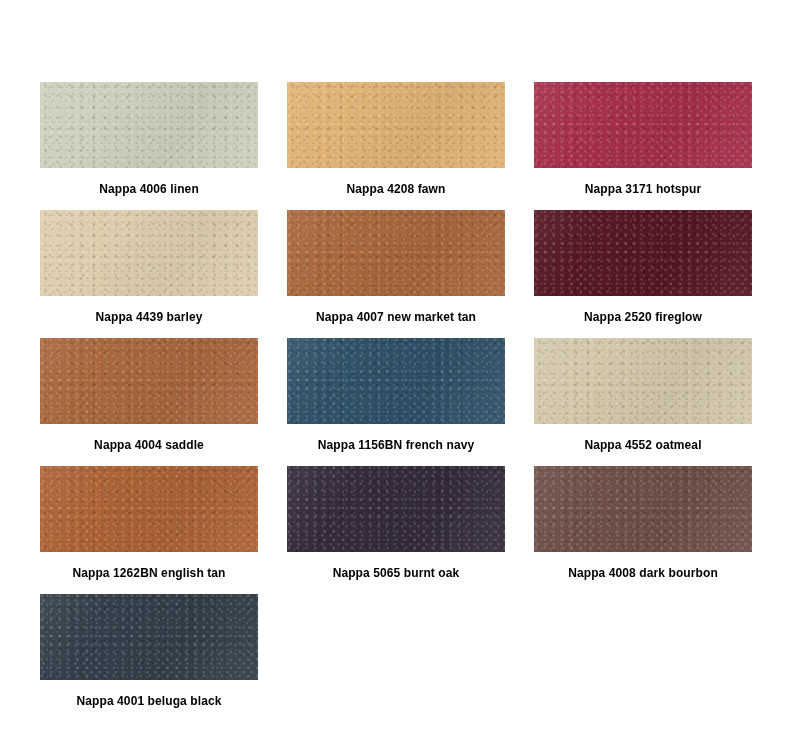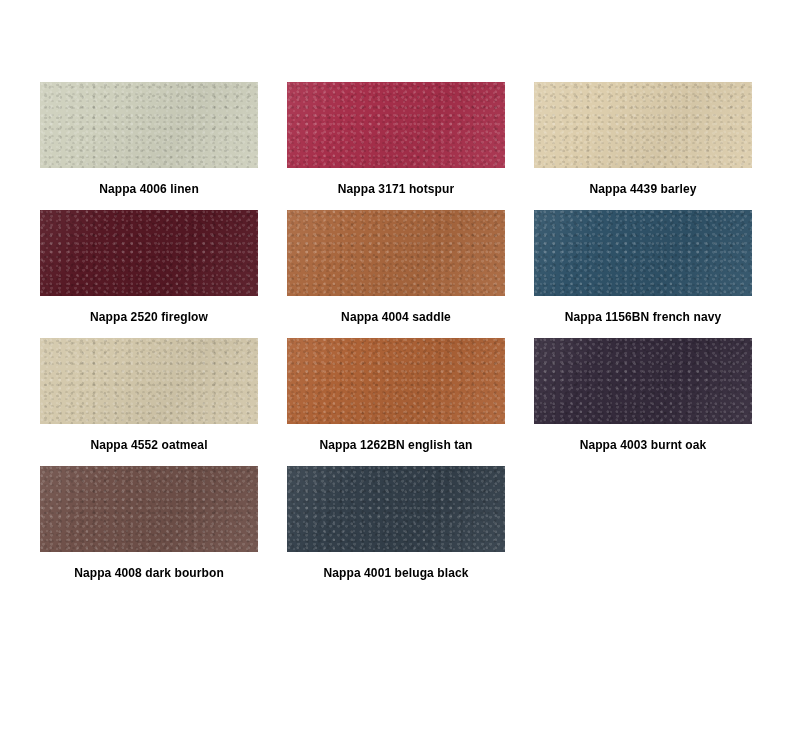--- a/index.html
+++ b/index.html
@@ -94,32 +94,46 @@
 <div class="swatch-board">
   <div class="swatch-grid">
       <div class="swatch-cell">
         <div class="swatch-chip" style="background-color: rgb(206, 208, 189);">
           <div class="grain"></div>
           <div class="sheen"></div>
         </div>
         <div class="swatch-label">Nappa 4006 linen</div>
       </div>
       <div class="swatch-cell">
+        <div class="swatch-chip" style="background-color: rgb(224, 179, 117);">
+          <div class="grain"></div>
+          <div class="sheen"></div>
+        </div>
+        <div class="swatch-label">Nappa 4208 fawn</div>
+      </div>
+      <div class="swatch-cell">
         <div class="swatch-chip" style="background-color: rgb(167, 47, 75);">
           <div class="grain"></div>
           <div class="sheen"></div>
         </div>
         <div class="swatch-label">Nappa 3171 hotspur</div>
       </div>
       <div class="swatch-cell">
         <div class="swatch-chip" style="background-color: rgb(221, 206, 173);">
           <div class="grain"></div>
           <div class="sheen"></div>
         </div>
         <div class="swatch-label">Nappa 4439 barley</div>
+      </div>
+      <div class="swatch-cell">
+        <div class="swatch-chip" style="background-color: rgb(169, 103, 61);">
+          <div class="grain"></div>
+          <div class="sheen"></div>
+        </div>
+        <div class="swatch-label">Nappa 4007 new market tan</div>
       </div>
       <div class="swatch-cell">
         <div class="swatch-chip" style="background-color: rgb(86, 24, 36);">
           <div class="grain"></div>
           <div class="sheen"></div>
         </div>
         <div class="swatch-label">Nappa 2520 fireglow</div>
       </div>
       <div class="swatch-cell">
         <div class="swatch-chip" style="background-color: rgb(169, 103, 62);">
@@ -147,21 +161,21 @@
           <div class="grain"></div>
           <div class="sheen"></div>
         </div>
         <div class="swatch-label">Nappa 1262BN english tan</div>
       </div>
       <div class="swatch-cell">
         <div class="swatch-chip" style="background-color: rgb(53, 43, 60);">
           <div class="grain"></div>
           <div class="sheen"></div>
         </div>
-        <div class="swatch-label">Nappa 4003 burnt oak</div>
+        <div class="swatch-label">Nappa 5065 burnt oak</div>
       </div>
       <div class="swatch-cell">
         <div class="swatch-chip" style="background-color: rgb(111, 80, 73);">
           <div class="grain"></div>
           <div class="sheen"></div>
         </div>
         <div class="swatch-label">Nappa 4008 dark bourbon</div>
       </div>
       <div class="swatch-cell">
         <div class="swatch-chip" style="background-color: rgb(51, 63, 74);">

